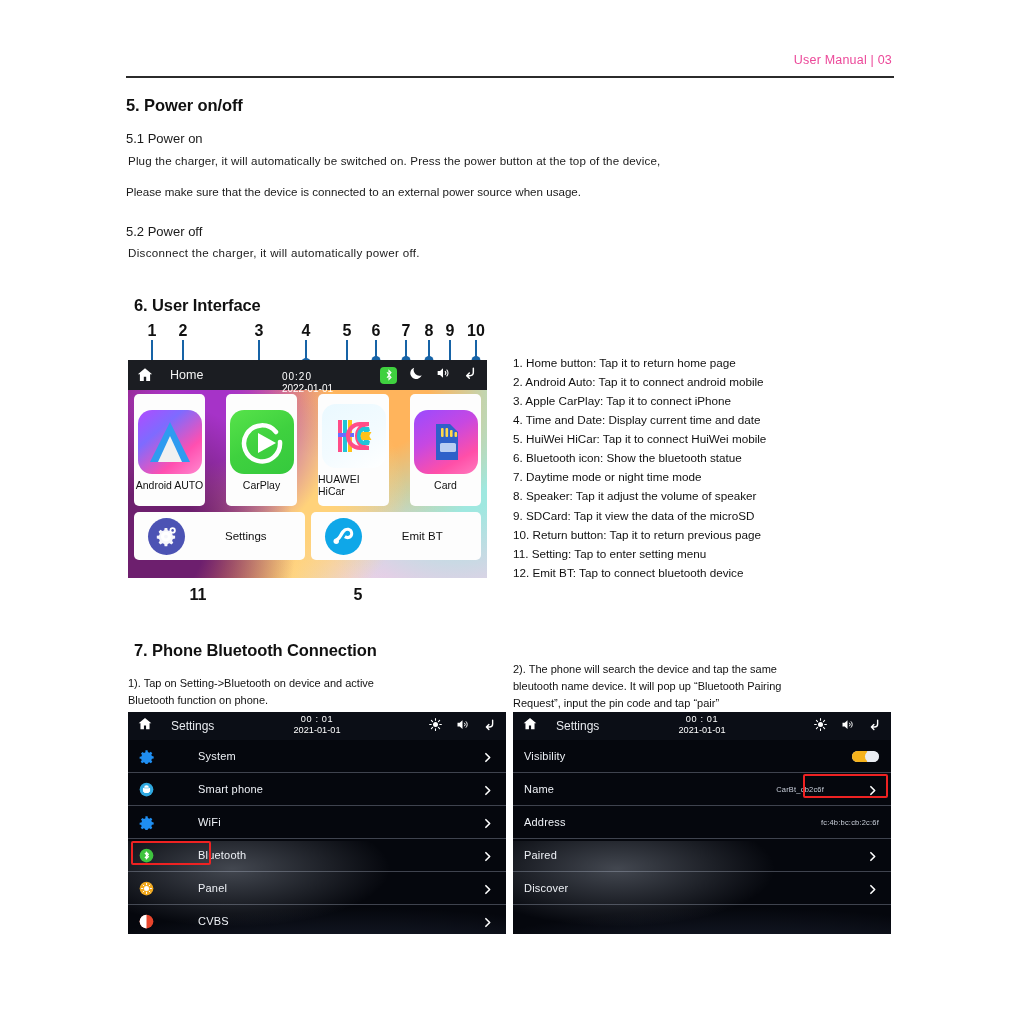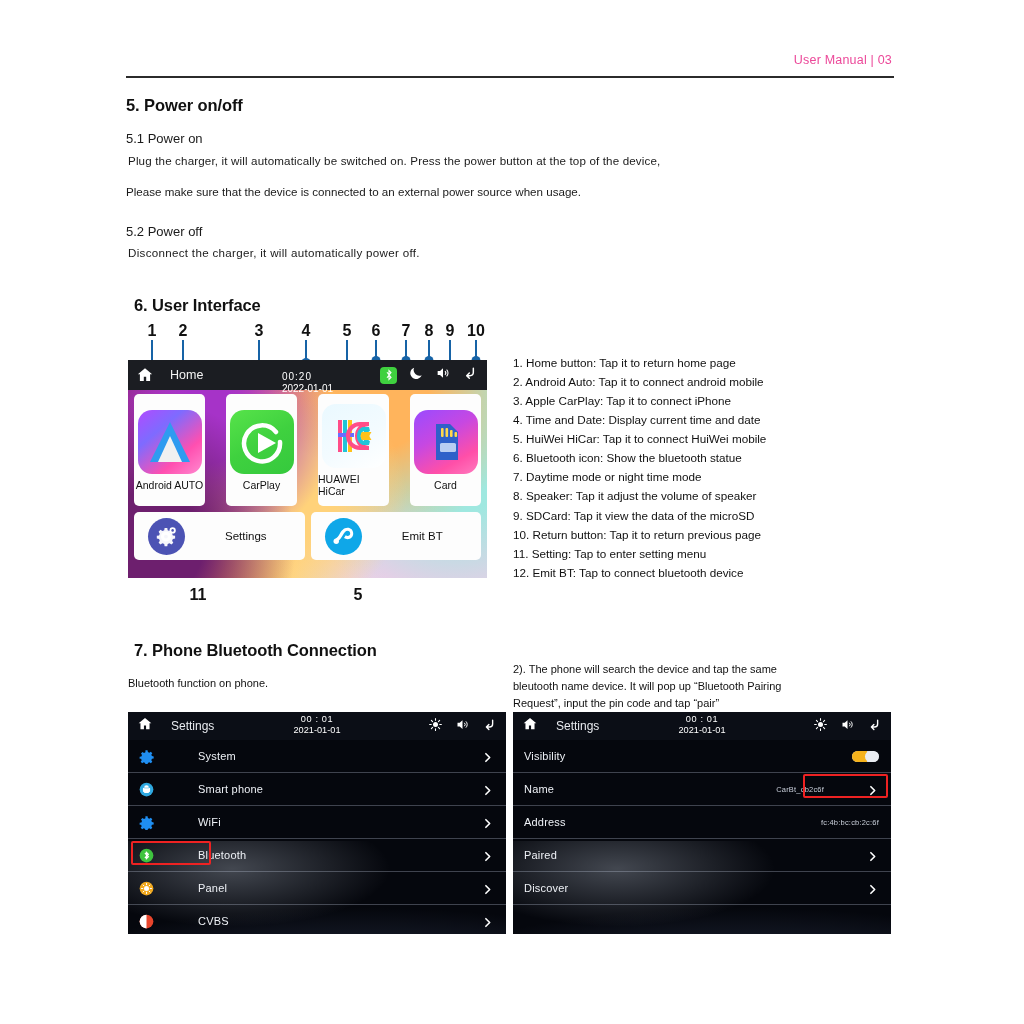--- a/index.html
+++ b/index.html
@@ -401,20 +401,21 @@
     <li>8. Speaker: Tap it adjust the volume of speaker</li>
     <li>9. SDCard: Tap it view  the data of the microSD</li>
     <li>10. Return button: Tap it to return previous page</li>
     <li>11. Setting: Tap to enter setting menu</li>
     <li>12. Emit BT: Tap to connect bluetooth device</li>
   </ul>
 
   <h2 class="sec-title" id="sec7-title">7. Phone Bluetooth Connection</h2>
 
   <div class="intro-left">
+    <div>1). Tap on Setting-&gt;Bluetooth on device and active</div>
     <div>Bluetooth function on phone.</div>
   </div>
 
   <div class="intro-right">
     <div>2). The phone will search the device and tap the same</div>
     <div>bleutooth name device. It will pop up “Bluetooth Pairing</div>
     <div>Request”, input the pin code and tap “pair”</div>
   </div>
 
   <div class="settings-screen" id="settings-left">

